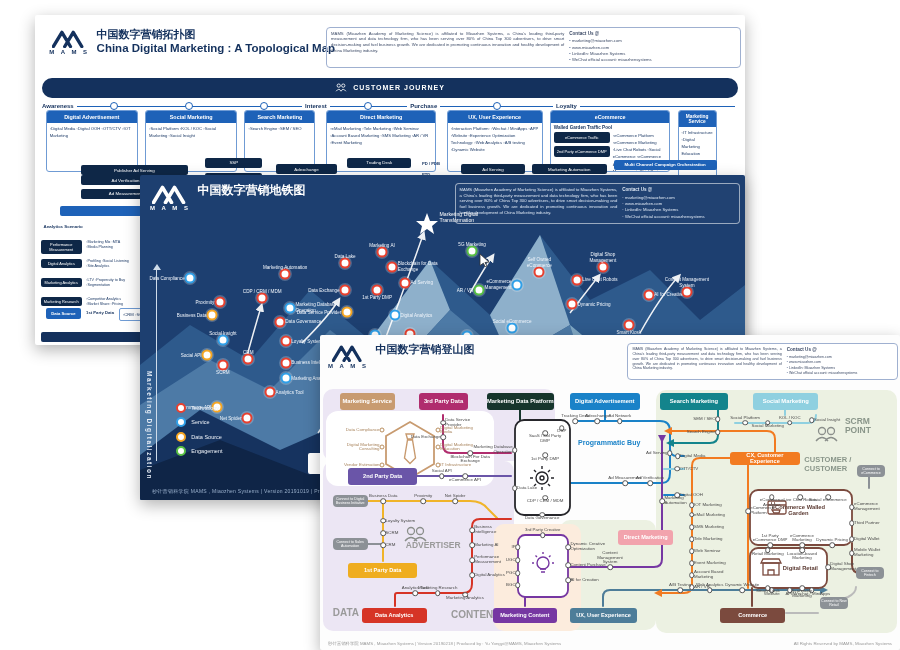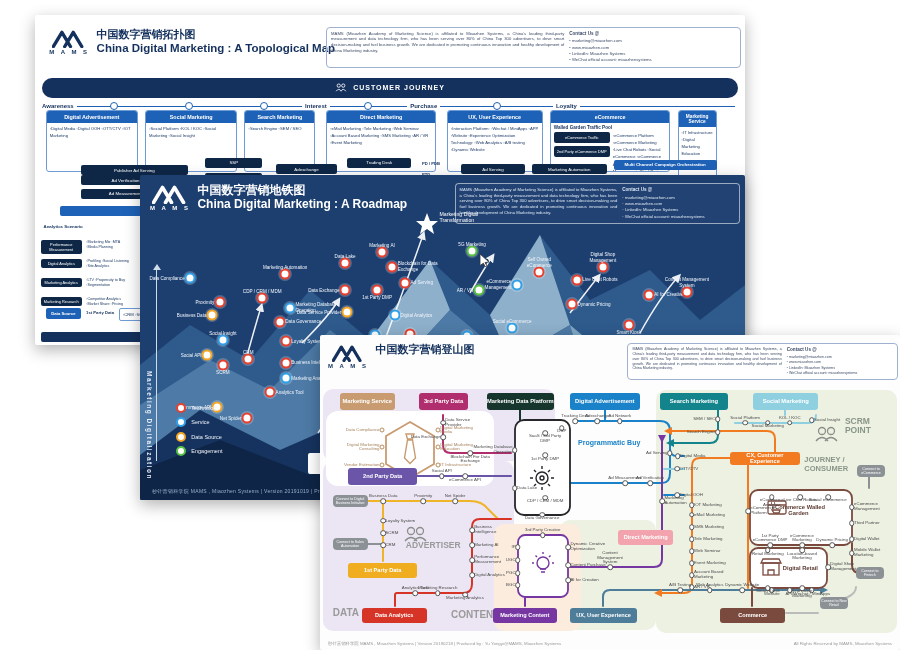--- a/index.html
+++ b/index.html
@@ -265,21 +265,20 @@
 
     <div class="phead white" style="left:10px;top:8px;">
       <span class="logo white">
         <svg width="36" height="21" viewBox="0 0 24 14">
             <path d="M1,13 L7,3 L13,13 M9,13 L15,3 L21,13" stroke="#ffffff" fill="none" stroke-width="2.4" stroke-linecap="round" stroke-linejoin="round"></path>
           </svg>
         <span class="lm">M A M S</span>
       </span>
       <span>
         <div class="tzh" style="color:#fff;font-size:12px;">中国数字营销地铁图</div>
-        <div class="ten" style="color:#fff;font-size:12px;">China Digital Marketing : A Roadmap</div>
       </span>
     </div>
     <div class="abox" style="left:52%;top:8px;width:45.5%;border-color:rgba(255,255,255,.55);">
       <div class="at" style="color:#dfe8f4;">MAMS (Miaozhen Academy of Marketing Science) is affiliated to Miaozhen Systems, a China's leading third-party measurement and data technology firm, who has been serving over 80% of China Top 300 advertisers, to drive smart decision-making and fuel business growth. We are dedicated in promoting continuous innovation and healthy development of China Marketing industry.</div>
       <div class="ac" style="color:#dfe8f4;">
         <b>Contact Us @</b>
         <div>marketing@miaozhen.com</div>
         <div>www.miaozhen.com</div>
         <div>LinkedIn: Miaozhen Systems</div>
         <div>WeChat official account: miaozhensystems</div>
@@ -599,21 +598,21 @@
         </div>
         <div class="sbox gray" style="left: 86.2%; top: 83.2%; width: 4.8%; height: 3.8%; --c: #8c9196;">
           <span>Connect to New Retail</span>
         </div>
       </div>
     <div>
 
     <div class="zl" style="left: 2.2%; top: 86.5%; --c: #9a9a9a; color: rgb(154, 154, 154); font-size: 10px;"><span>DATA</span></div>
         <div class="zl" style="left: 22.6%; top: 87%; --c: #9a9a9a; color: rgb(154, 154, 154); font-size: 10px;"><span>CONTENT</span></div>
         <div class="zl" style="left: 90.5%; top: 26%; width: 8%; --c: #8a968a; color: rgb(138, 150, 138); font-size: 8.5px;"><span>SCRM POINT</span></div>
-        <div class="zl" style="left: 83.5%; top: 38.5%; width: 11%; --c: #8a968a; color: rgb(138, 150, 138); font-size: 7.5px;"><span>JOURNEY / CONSUMER</span></div>
+        <div class="zl" style="left: 83.5%; top: 38.5%; width: 11%; --c: #8a968a; color: rgb(138, 150, 138); font-size: 7.5px;"><span>CUSTOMER / CUSTOMER</span></div>
         <div class="zl" style="left: 14.8%; top: 65.5%; --c: #9a9a9a; color: rgb(154, 154, 154); font-size: 8.5px;"><span>ADVERTISER</span></div>
         <div class="zl" style="left: 44.5%; top: 33%; --c: #1a82c8; color: rgb(26, 130, 200); font-size: 7px;"><span>Programmatic Buy</span></div>
       </div>
     <div>
 
     <div class="st lp-above" style="left: 10.9%; top: 52.7%;">
           <i></i>
           <span class="sl">Business Data</span>
         </div>
         <div class="st lp-above" style="left: 17.8%; top: 52.7%;">

